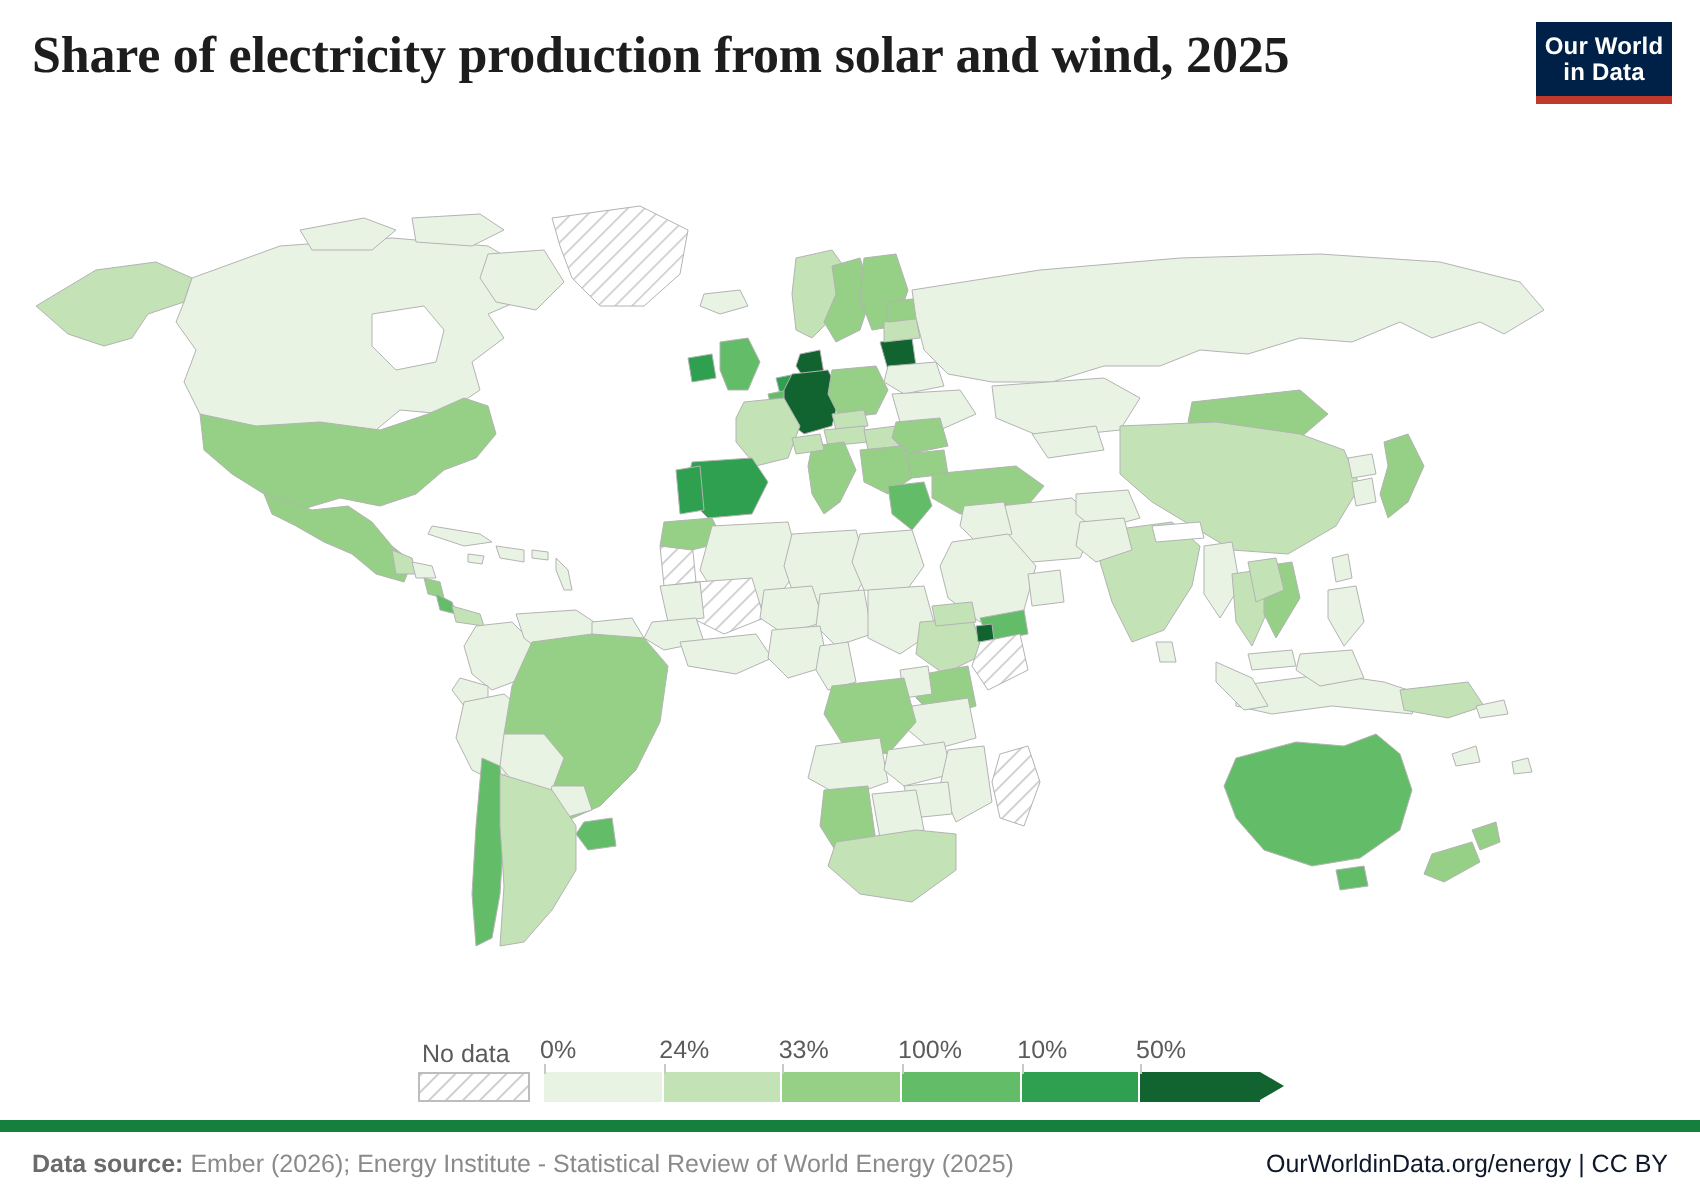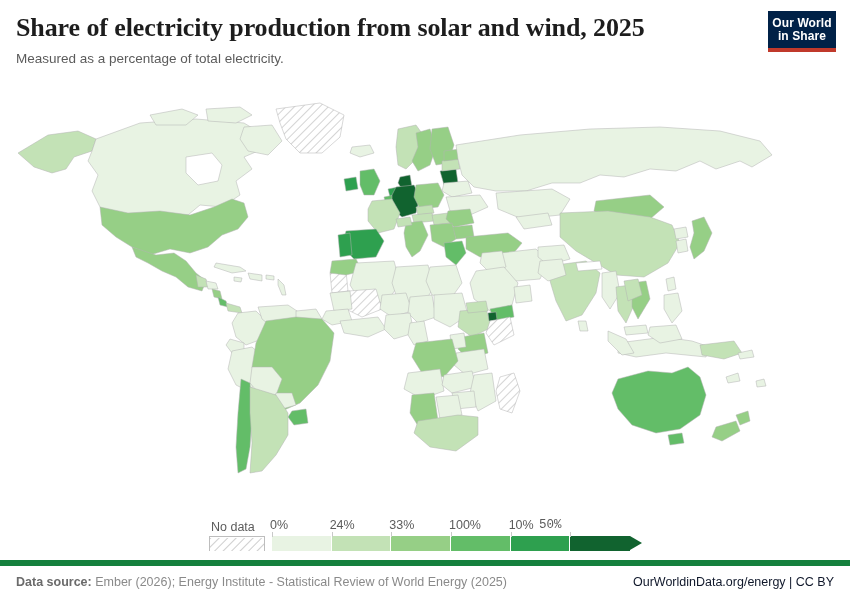--- a/index.html
+++ b/index.html
@@ -111,26 +111,25 @@
     font-size:12.5px;color:#0f172a;white-space:nowrap;
   }
 </style>
 </head>
 <body>
 
 <div class="chart-root">
 
   <div class="header">
     <h1 class="title">Share of electricity production from solar and wind, 2025</h1>
-    <p class="subtitle">Measured as a percentage of total electricity.</p>
   </div>
 
   <div class="logo" style="background: rgb(0, 33, 71); border-bottom-color: rgb(192, 57, 43);">
     <span class="logo-line">Our World</span>
-    <span class="logo-line">in Share</span>
+    <span class="logo-line">in Data</span>
   </div>
 
   <div class="map-wrap">
     <svg viewBox="0 0 850 410" preserveAspectRatio="xMidYMid meet">
       <defs>
         <pattern id="hatch" width="6" height="6" patternTransform="rotate(45)" patternUnits="userSpaceOnUse">
           <rect width="6" height="6" fill="#ffffff"></rect>
           <line x1="0" y1="0" x2="0" y2="6" stroke="#c9c9c9" stroke-width="1.6"></line>
         </pattern>
       </defs>
@@ -309,21 +308,21 @@
           <div class="tick" style="left: 272px;">0%</div>
           <div class="tick-mark" style="left: 272px;"></div>
           <div class="tick" style="left: 331.667px;">24%</div>
           <div class="tick-mark" style="left: 331.667px;"></div>
           <div class="tick" style="left: 391.333px;">33%</div>
           <div class="tick-mark" style="left: 391.333px;"></div>
           <div class="tick" style="left: 451px;">100%</div>
           <div class="tick-mark" style="left: 451px;"></div>
           <div class="tick" style="left: 510.667px;">10%</div>
           <div class="tick-mark" style="left: 510.667px;"></div>
-          <div class="tick" style="left: 541px; font-family: Liberation Mono, monospace;">50%</div>
+          <div class="tick" style="left: 570px;">50%</div>
           <div class="tick-mark" style="left: 570.333px;"></div>
         </div>
     </div>
   </div>
 
   <div class="footer">
     <div class="footer-left">
       <b>Data source:</b>
       <span>Ember (2026); Energy Institute - Statistical Review of World Energy (2025)</span>
     </div>

